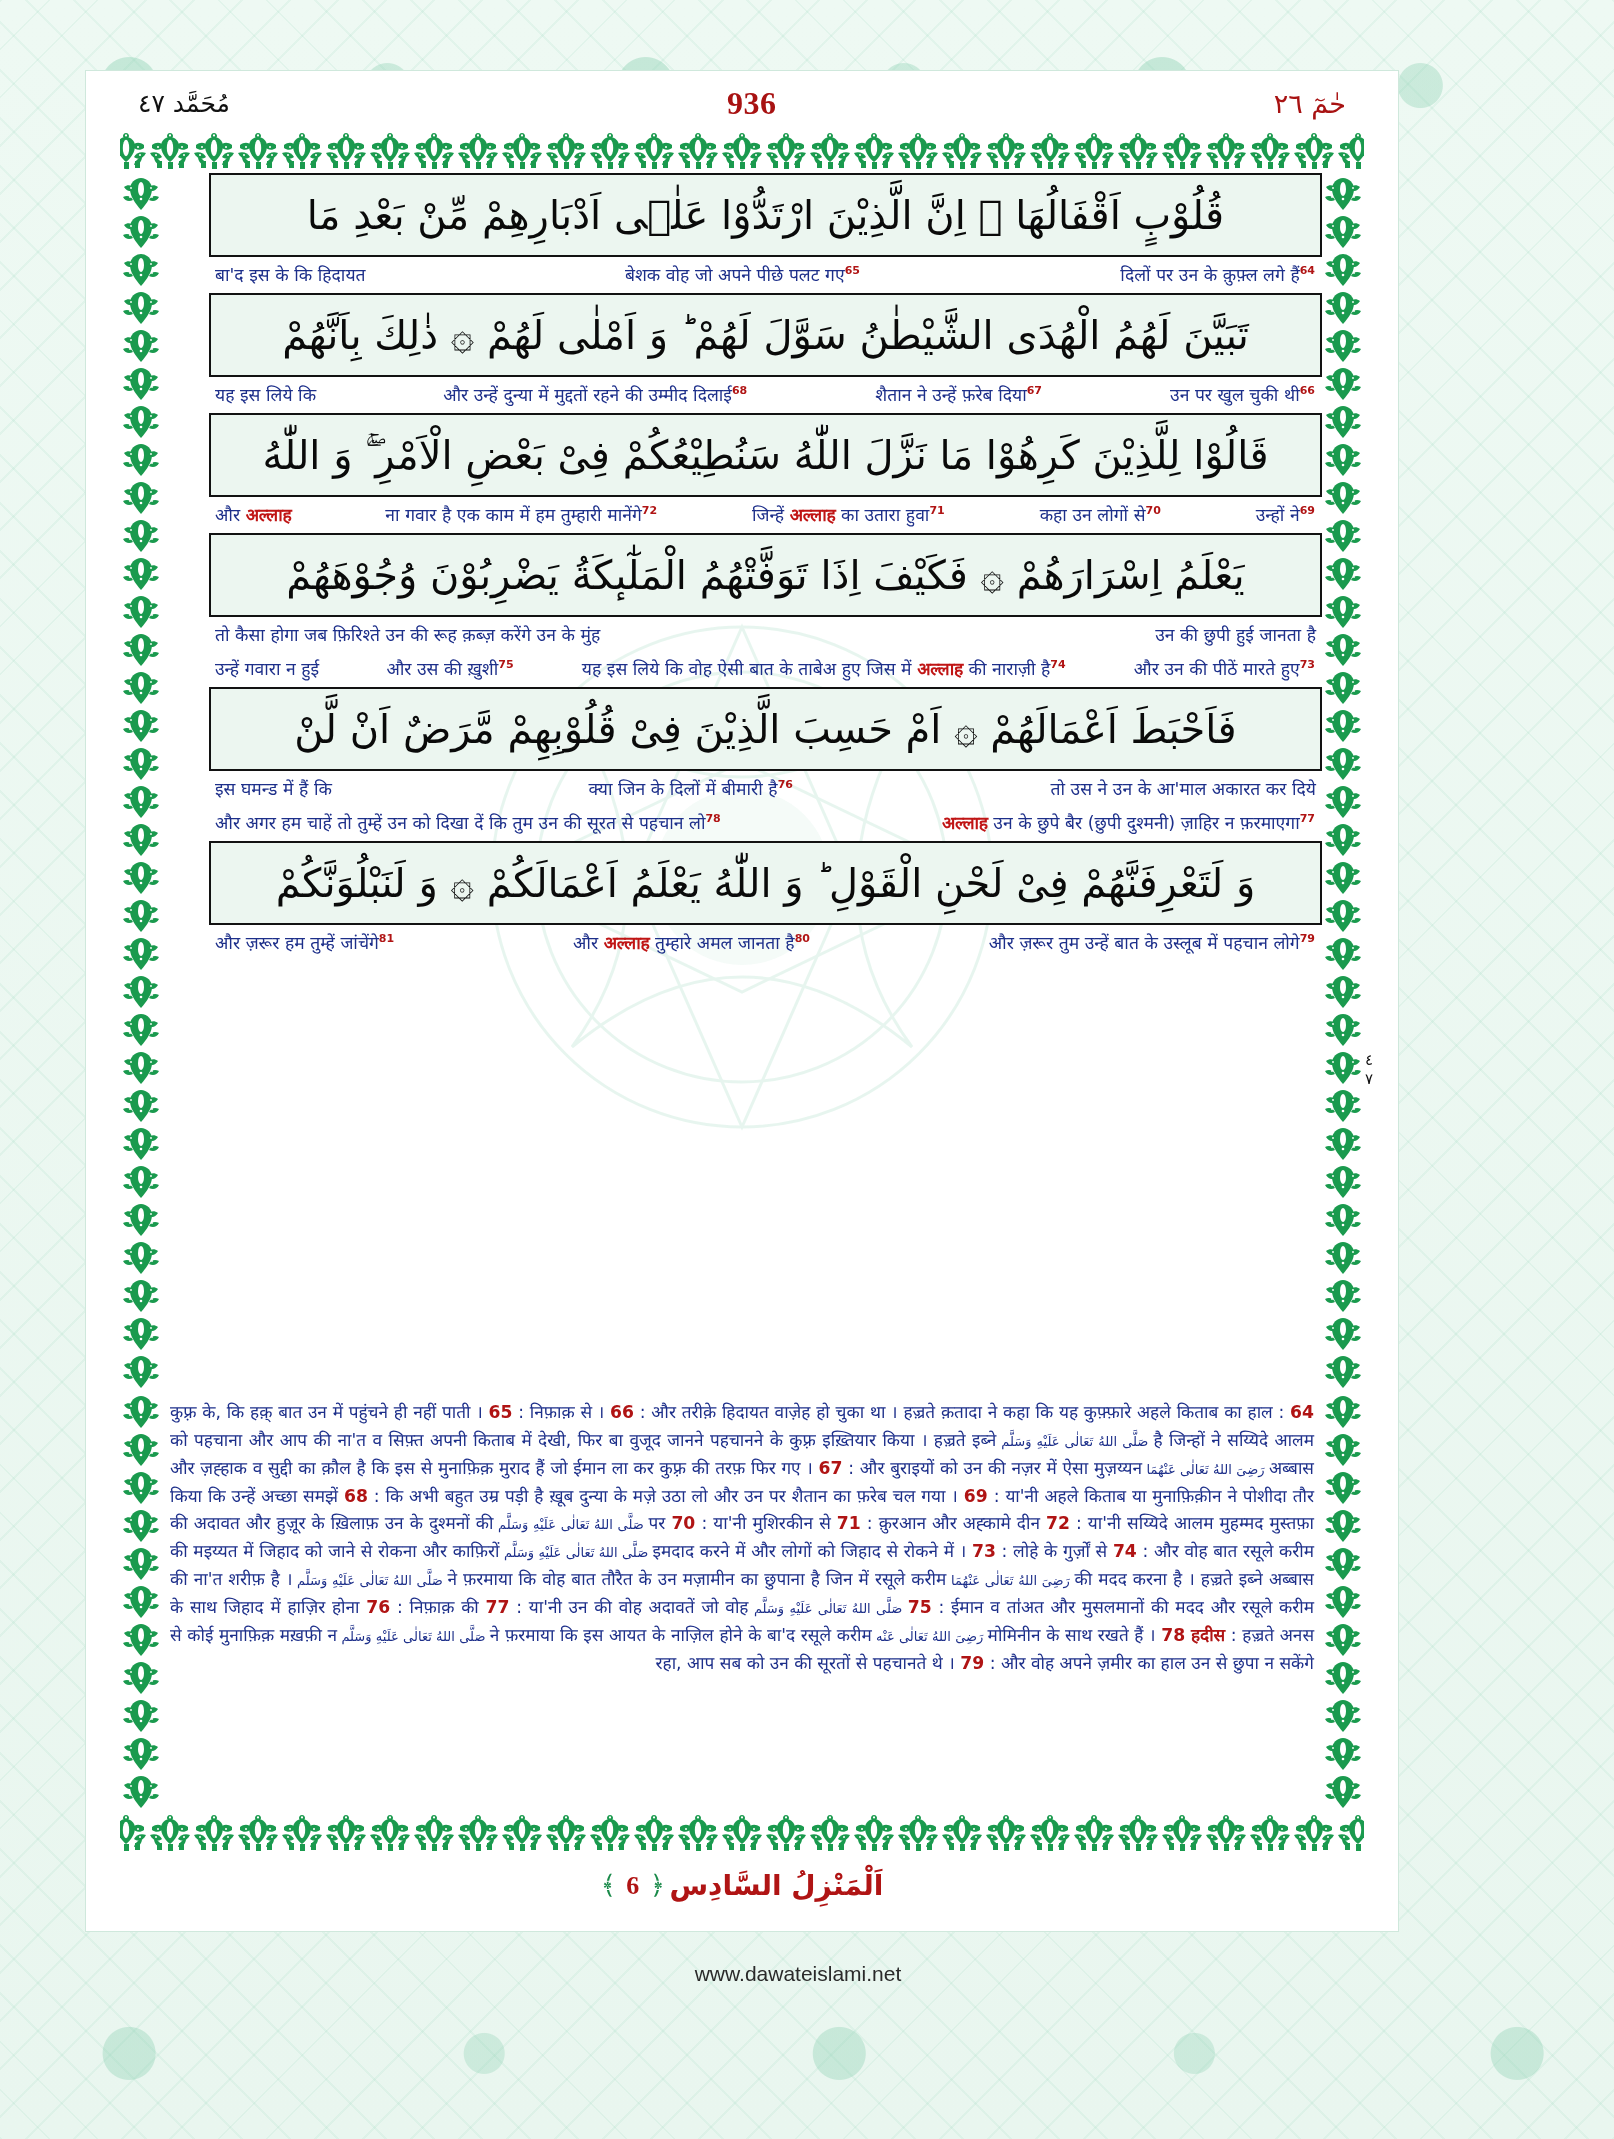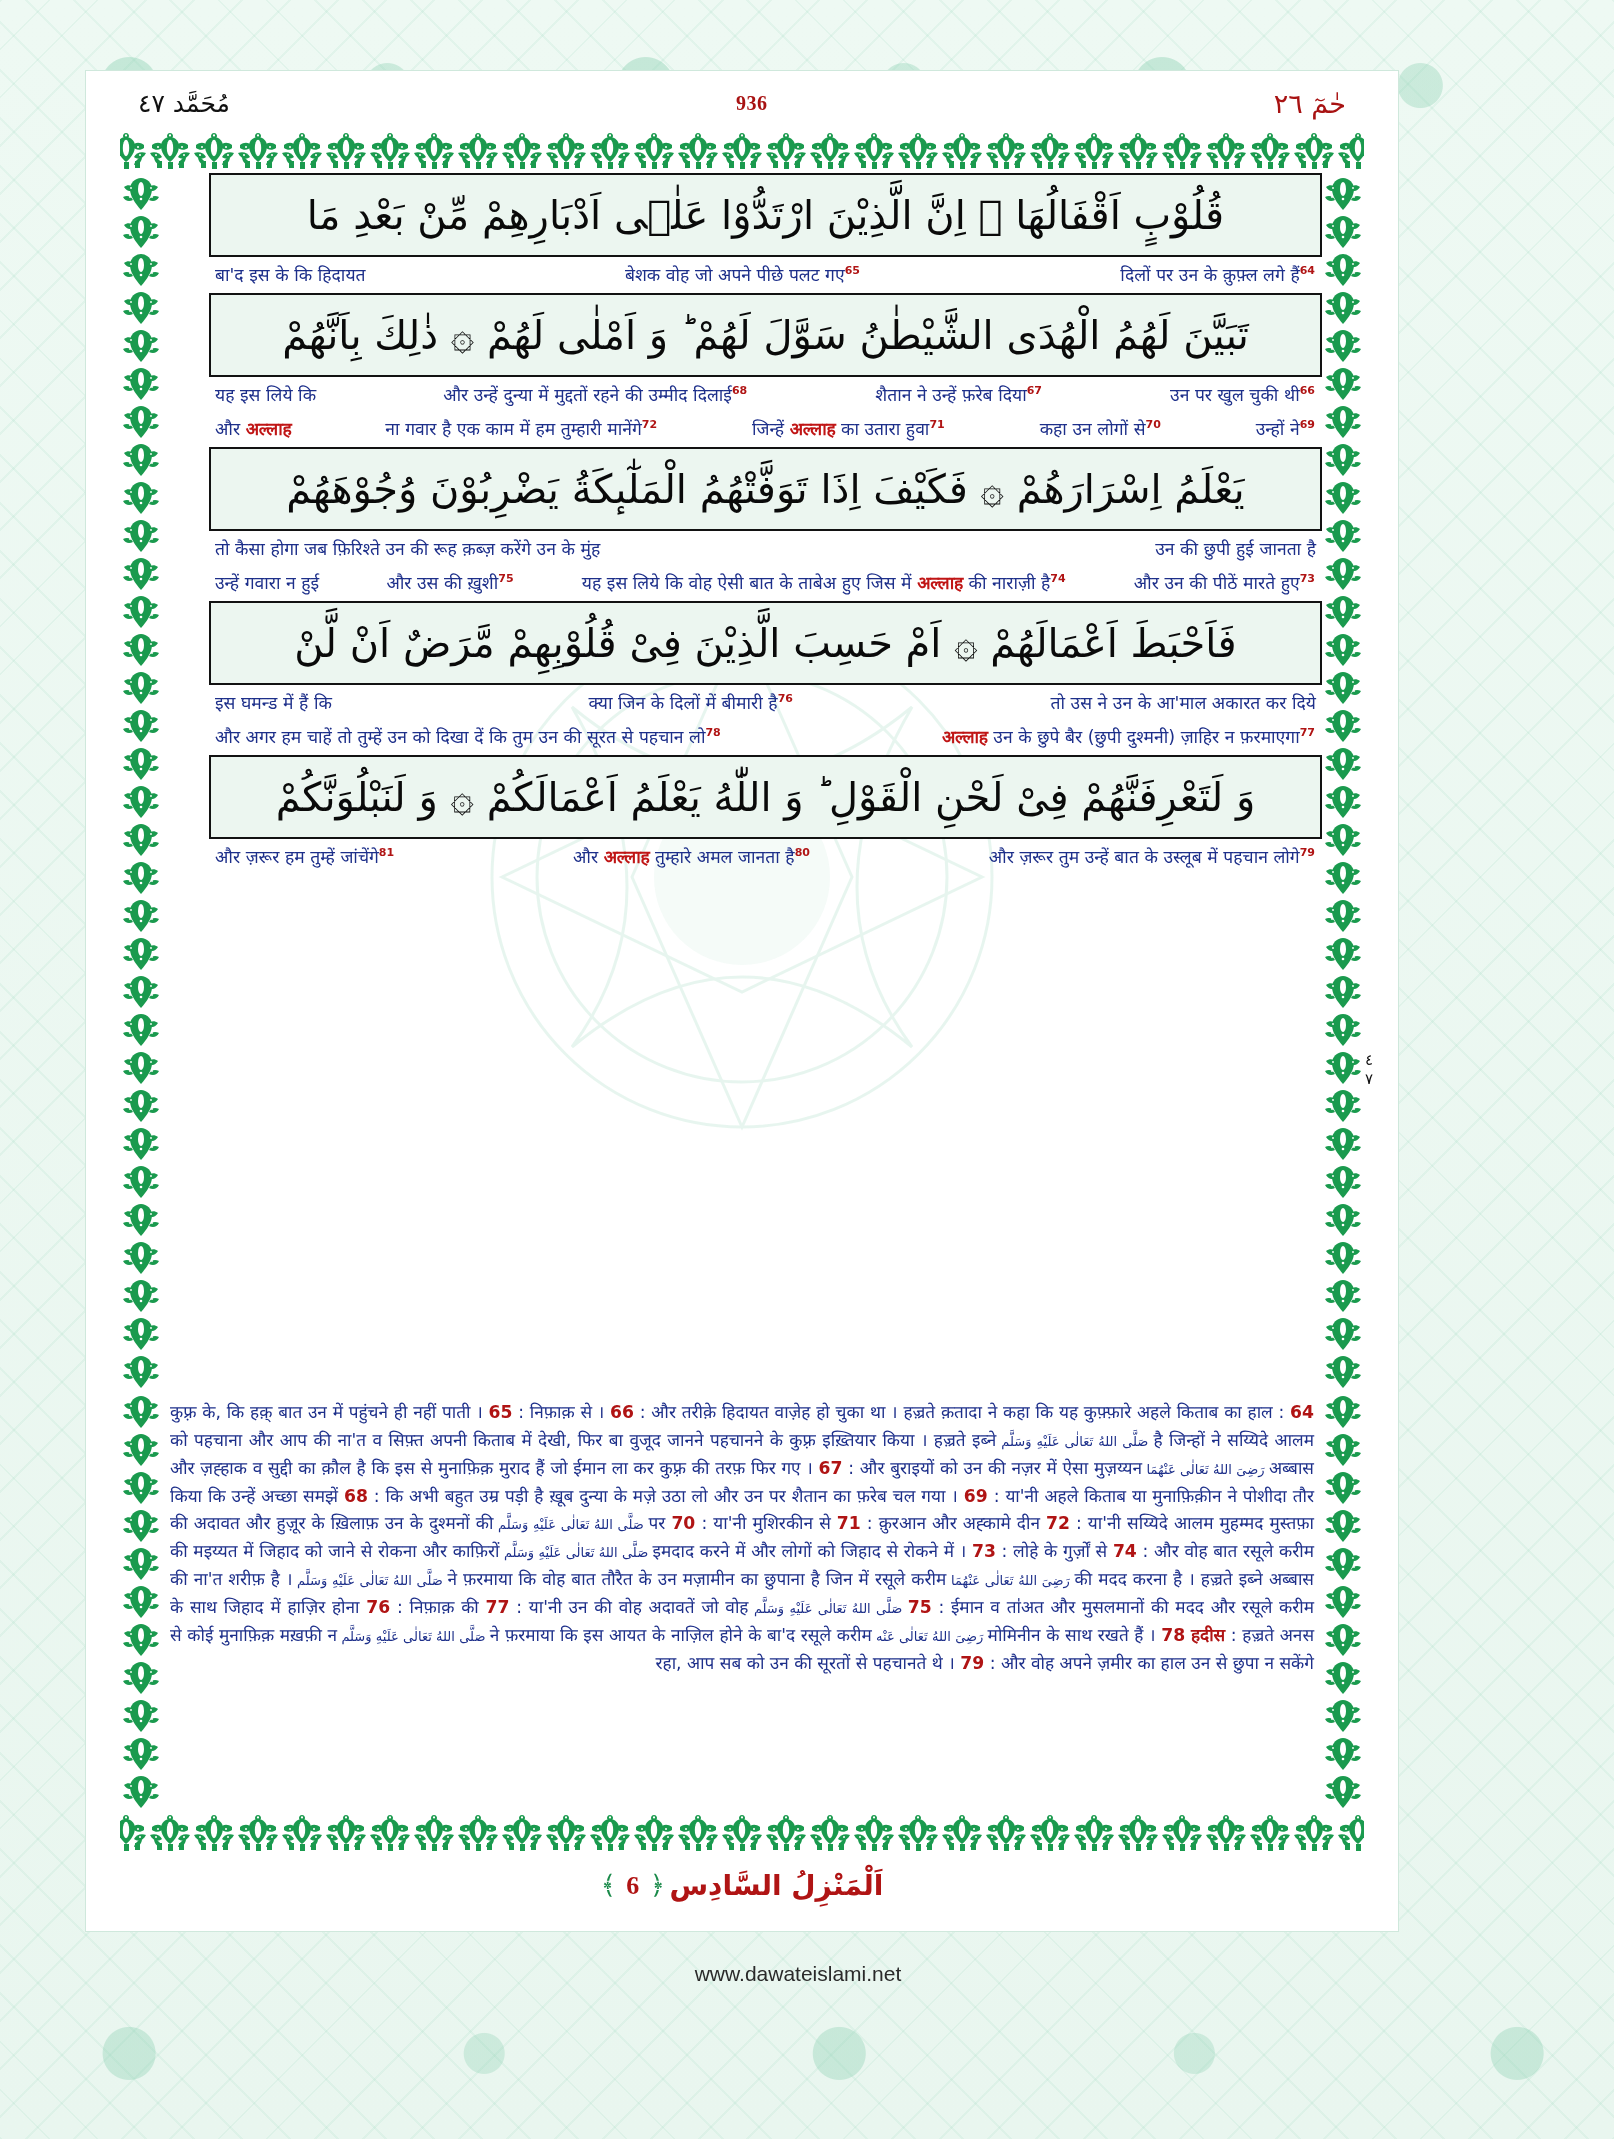--- a/index.html
+++ b/index.html
@@ -56,21 +56,21 @@
     padding:6px 52px 0 52px;
   }
   .hdr-side{
     font-family:"DejaVu Sans", sans-serif;
     font-size:25px; color:#111; direction:rtl;
     white-space:nowrap;
   }
   .hdr-side.right{ color:#a81212; font-size:27px; }
   .hdr-center{
     font-family:"Liberation Serif", serif;
-    font-size:20px; font-weight:bold; color:#a81212;
+    font-size:32px; font-weight:bold; color:#a81212;
     letter-spacing:.5px;
   }
 
   
   .band{
     height:44px;
     margin:0 34px;
     position:relative;
     overflow:hidden;
   }
@@ -1596,20 +1596,23 @@
         <div class="arabic-text">تَبَیَّنَ لَهُمُ الْهُدَی الشَّیْطٰنُ سَوَّلَ لَهُمْ ؕ وَ اَمْلٰی لَهُمْ ۞ ذٰلِكَ بِاَنَّهُمْ</div>
       </div>
       <div class="trans-row">
               <span class="trans-seg">उन पर खुल चुकी थी<span class="sup">66</span></span>
               <span class="trans-seg">शैतान ने उन्हें फ़रेब दिया<span class="sup">67</span></span>
               <span class="trans-seg">और उन्हें दुन्या में मुद्दतों रहने की उम्मीद दिलाई<span class="sup">68</span></span>
               <span class="trans-seg">यह इस लिये कि</span>
             </div>
     </div>
           <div class="ayah-block">
+      <div class="arabic-box">
+        <div class="arabic-text">قَالُوْا لِلَّذِیْنَ كَرِهُوْا مَا نَزَّلَ اللّٰهُ سَنُطِیْعُكُمْ فِیْ بَعْضِ الْاَمْرِ ۖۚ وَ اللّٰهُ</div>
+      </div>
       <div class="trans-row">
               <span class="trans-seg">उन्हों ने<span class="sup">69</span></span>
               <span class="trans-seg">कहा उन लोगों से<span class="sup">70</span></span>
               <span class="trans-seg">जिन्हें <span class="allah">अल्लाह</span> का उतारा हुवा<span class="sup">71</span></span>
               <span class="trans-seg">ना गवार है एक काम में हम तुम्हारी मानेंगे<span class="sup">72</span></span>
               <span class="trans-seg">और <span class="allah">अल्लाह</span></span>
             </div>
     </div>
           <div class="ayah-block">
       <div class="arabic-box">

